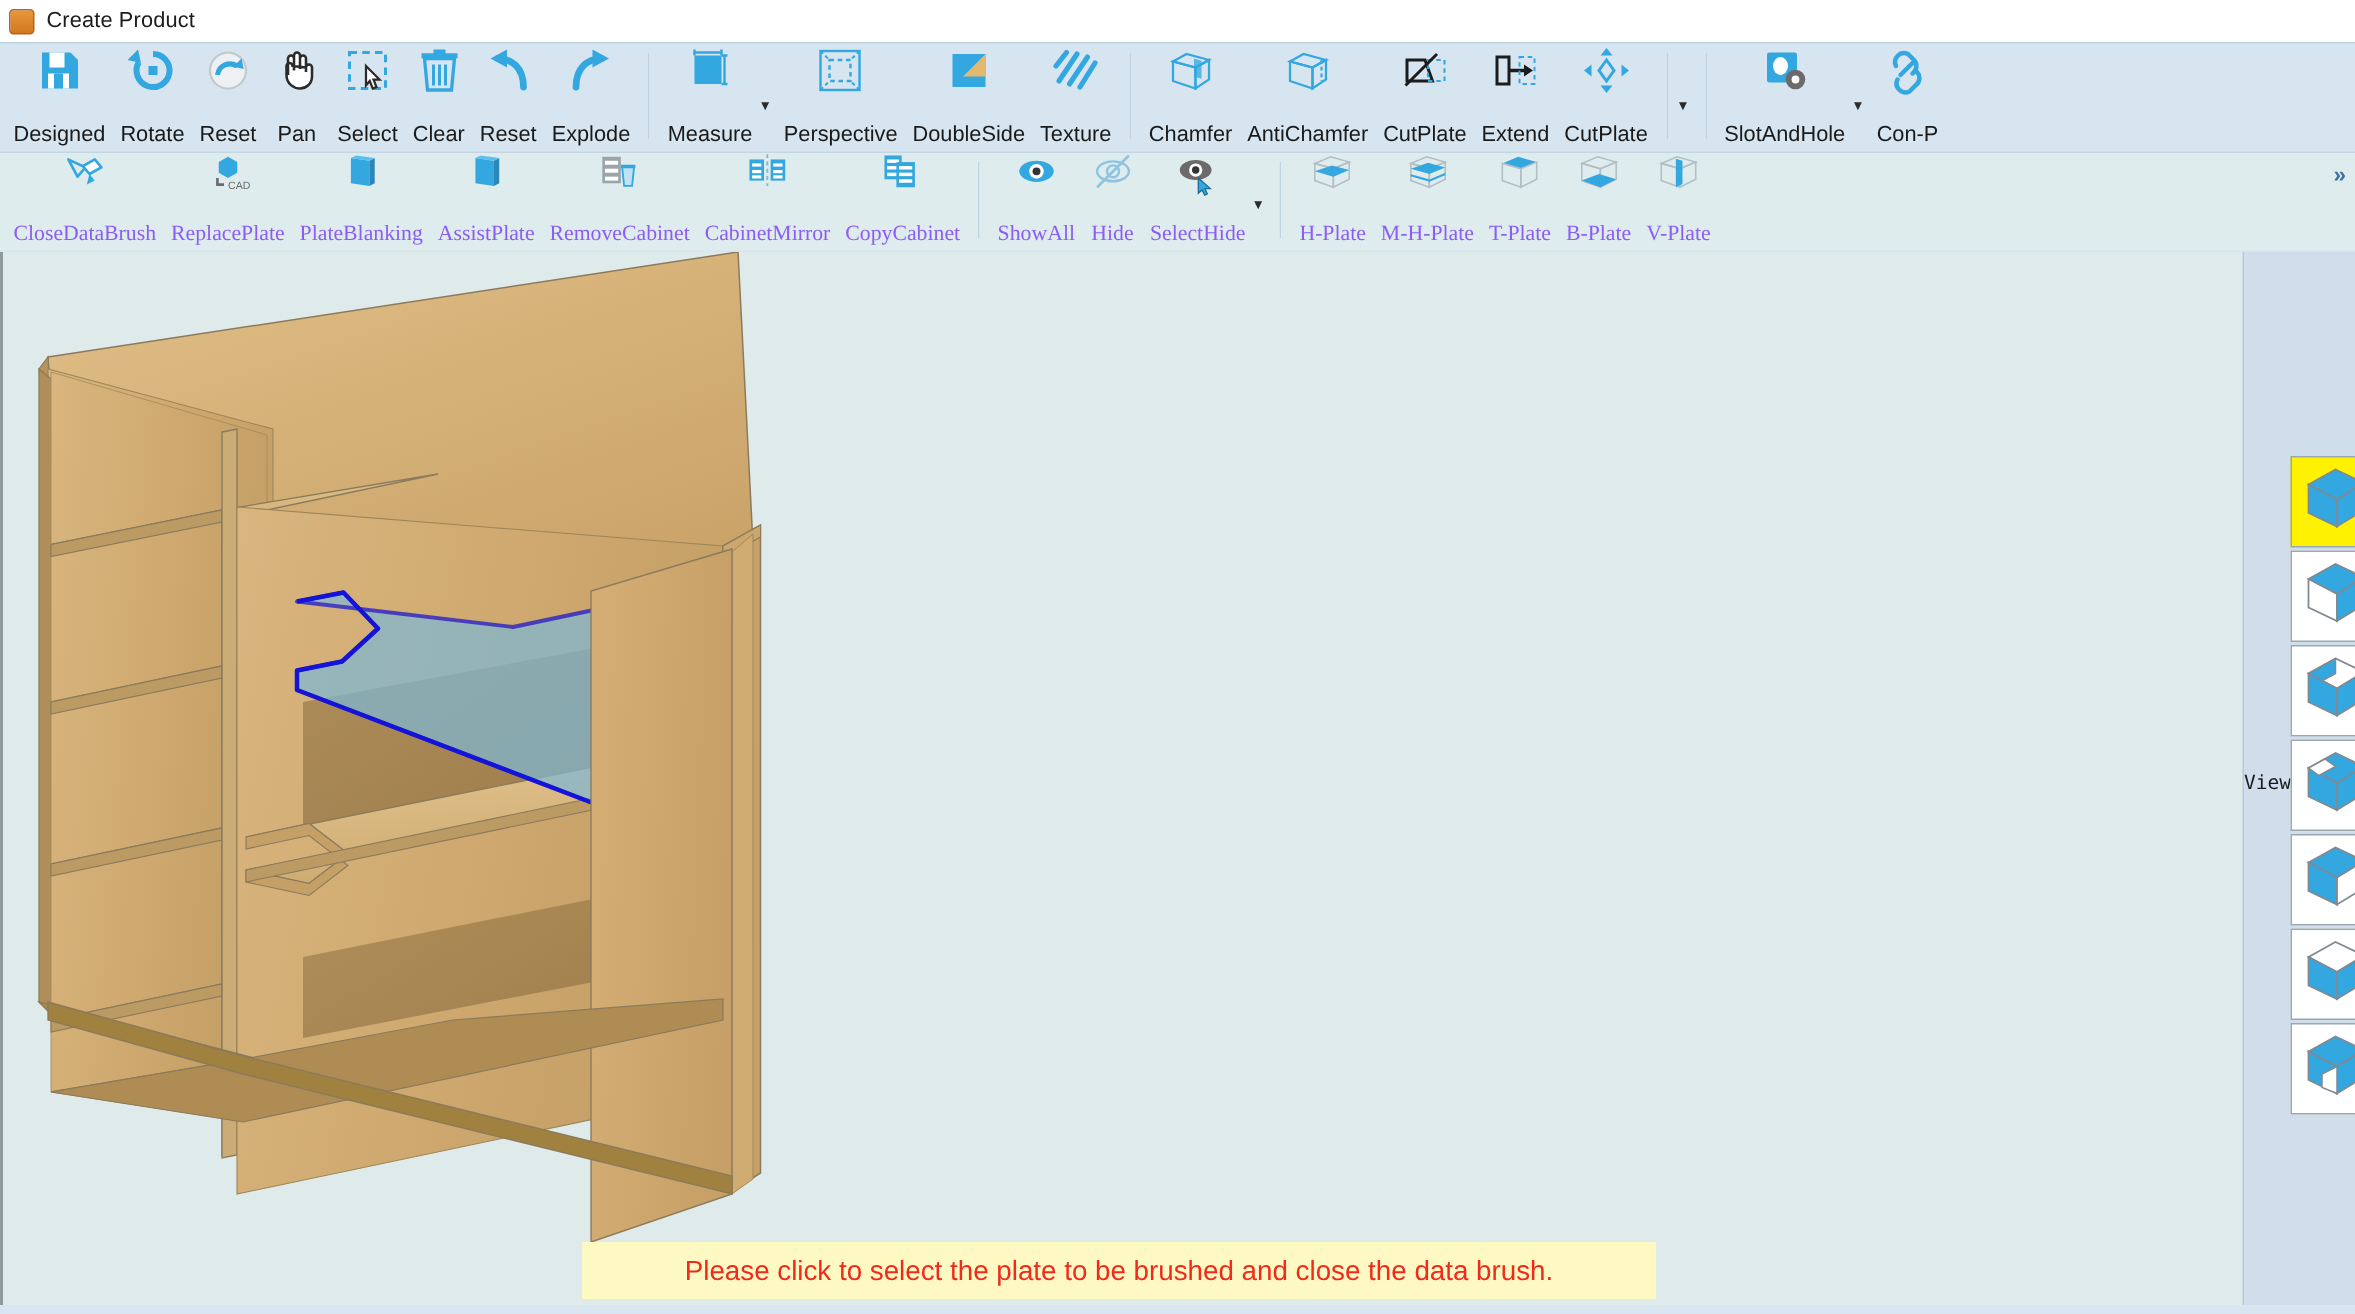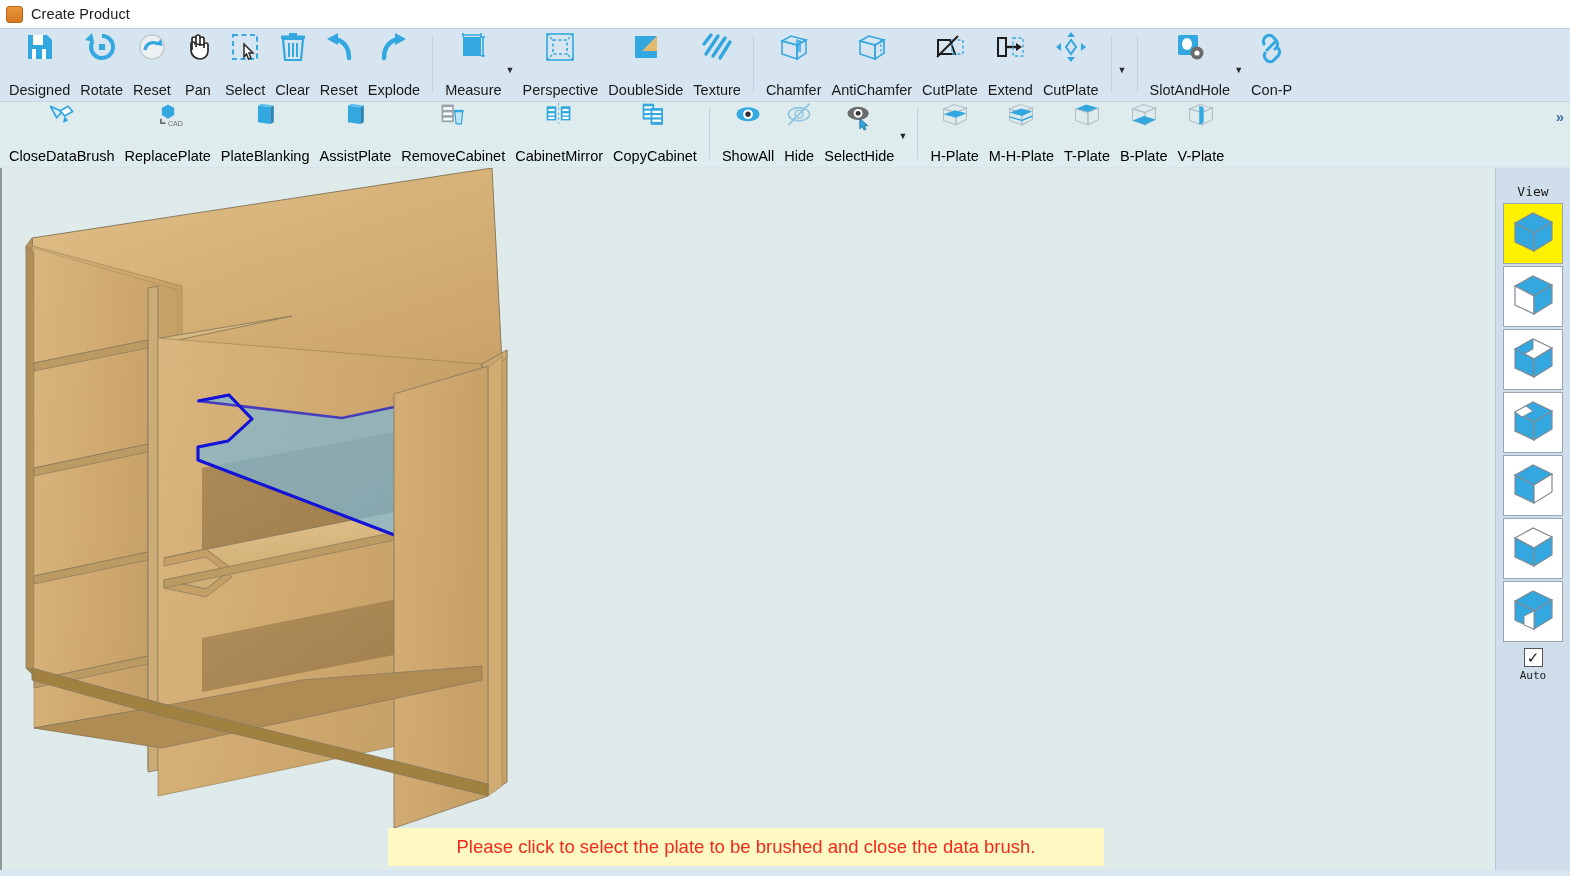--- a/index.html
+++ b/index.html
@@ -75,21 +75,21 @@
     height: 36px;
     display: flex; align-items: center; justify-content: center;
     margin-bottom: 2px;
   }
   .tool .lbl {
     font-size: 14.5px;
     color: #1a1a1a;
     white-space: nowrap;
     line-height: 1.15;
   }
-  #row2 .tool .lbl { color: #000000; font-size: 14.5px; }
+  #row2 .tool .lbl { color: #8b5cf6; font-size: 14.5px; font-family: Liberation Serif, serif; }
   #row2 .tool .ic { height: 30px; }
   .sep {
     width: 1px;
     align-self: stretch;
     margin: 6px 7px 8px 7px;
     background: #ffffff;
     border-left: 1px solid #bfd3e2;
     flex: 0 0 auto;
   }
   .caret {
@@ -137,23 +137,22 @@
   }
 
   
   #view-panel {
     position: absolute;
     right: 0; top: 168px;
     width: 75px; height: 708px;
     background: #cfdeea;
     border-left: 1px solid #b6c9d8;
     display: flex;
-    flex-direction: column;
     align-items: center;
-    padding-top: 16px;
+    padding-top: 4px;
   }
   #view-title {
     font-family: "DejaVu Sans Mono", monospace;
     font-size: 13px;
     color: #1a1a1a;
     margin-bottom: 4px;
   }
   .view-btn {
     width: 60px; height: 61px;
     background: #ffffff;

